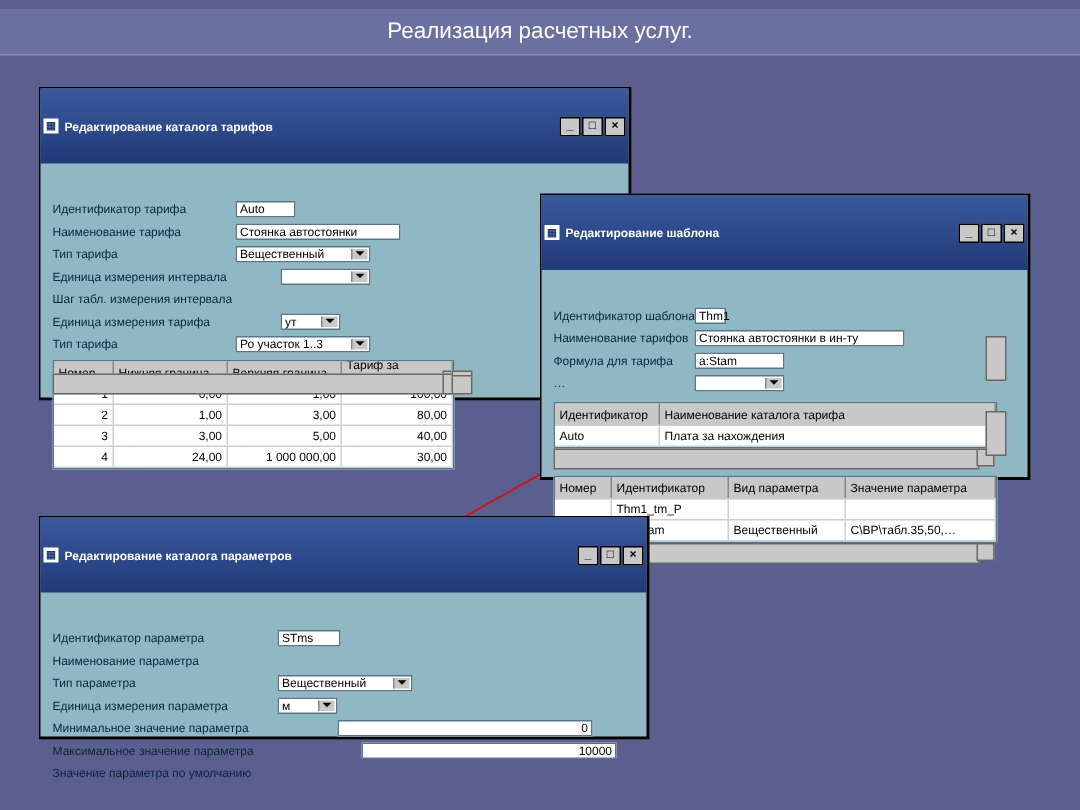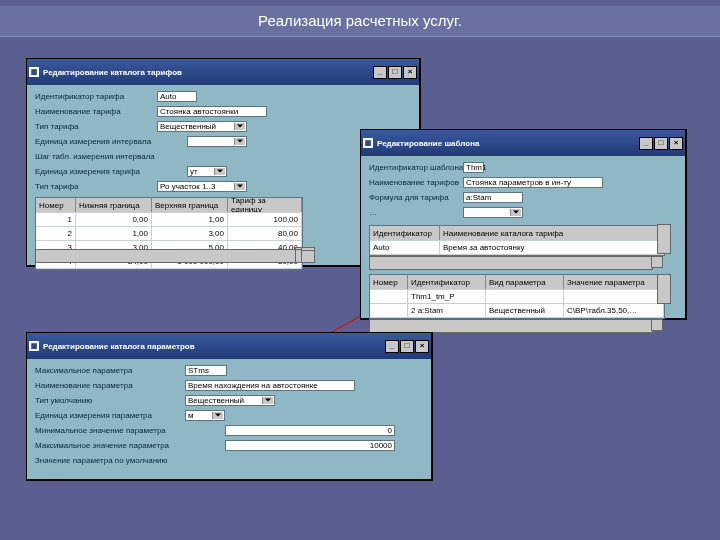--- a/index.html
+++ b/index.html
@@ -1,23 +1,23 @@
 <!DOCTYPE html>
 <html><head>
 <meta charset="utf-8">
 <style>
   html,body{margin:0;padding:0;width:720px;height:540px;background:#5a5f8f;font-family:Arial,"Segoe UI",sans-serif;font-size:9px;overflow:hidden}
   .presentation-title{position:absolute;left:0;top:6px;right:0;height:30px;line-height:30px;background:#6a70a0;color:#fff;text-align:center;font-size:15px;border-bottom:1px solid #808cc0}
   .canvas{position:absolute;left:0;top:0;right:0;bottom:0}
   .win{position:absolute;background:#8fb8c4;border:1px solid #000;border-right:2px solid #000;border-bottom:2px solid #000}
-  .titlebar{height:18px;background:linear-gradient(#3a5a9c,#213a78);color:#fff;display:flex;align-items:center;padding:4px 2px;font-size:8px;font-weight:bold}
+  .titlebar{height:18px;background:linear-gradient(#3a5a9c,#213a78);color:#fff;display:flex;align-items:center;padding:16px 2px;font-size:8px;font-weight:bold}
   .titlebar .icon{width:10px;height:10px;background:#fff;margin-right:4px;display:flex;align-items:center;justify-content:center;color:#213a78;font-size:7px}
   .titlebar .spacer{flex:1}
   .winbtn{width:12px;height:11px;background:#c8c8c8;border:1px solid #000;margin-left:1px;display:flex;align-items:center;justify-content:center;color:#000;font-size:8px;font-weight:bold;line-height:1}
-  .body{padding:4px 8px}
+  .body{padding:23px 8px}
   .row{display:flex;align-items:center;height:14px;margin-bottom:1px}
   .lbl{color:#07263a;white-space:nowrap;font-size:8px}
   .fld{background:#fff;border:1px solid #5b7588;height:11px;display:flex;align-items:center;padding:0 2px;font-size:8px;color:#000;box-sizing:border-box}
   .combo{position:relative}
   .combo:after{content:"";position:absolute;right:1px;top:1px;width:10px;height:calc(100% - 2px);background:#c8c8c8;border-left:1px solid #888}
   .combo .caret{position:absolute;right:3px;top:50%;transform:translateY(-50%);width:0;height:0;border-left:3px solid transparent;border-right:3px solid transparent;border-top:3px solid #000;z-index:2}
   .grid{border:1px solid #5b7588;background:#fff;font-size:8px}
   .grid-row{display:flex;height:13px;border-bottom:1px solid #c8d0d8}
   .grid-row.hdr{background:#c8c8c8;color:#000;font-weight:normal;height:14px}
   .grid-cell{box-sizing:border-box;border-right:1px solid #c8d0d8;padding:0 3px;display:flex;align-items:center;overflow:hidden}
@@ -144,41 +144,41 @@
       <span class="winbtn">□</span>
       <span class="winbtn">×</span>
     </div>
     <div class="body">
       <div class="row">
           <span class="lbl" style="width:94px">Идентификатор шаблона</span>
           <span class="fld" style="width:21px">Thm1</span>
         </div>
       <div class="row">
           <span class="lbl" style="width:94px">Наименование тарифов</span>
-          <span class="fld" style="width:140px">Стоянка параметров в ин-ту</span>
+          <span class="fld" style="width:140px">Стоянка автостоянки в ин-ту</span>
         </div>
       <div class="row">
           <span class="lbl" style="width:94px">Формула для тарифа</span>
           <span class="fld" style="width:60px">a:Stam</span>
         </div>
       <div class="row">
           <span class="lbl" style="width:94px">…</span>
           <span class="fld combo" style="width:60px">
             <span class="caret"></span>
           </span>
         </div>
 
       <div class="grid" style="margin-top:6px;width:294px;position:relative">
         <div class="grid-row hdr">
           <div class="grid-cell" style="width:70px">Идентификатор</div>
           <div class="grid-cell" style="width:224px">Наименование каталога тарифа</div>
         </div>
         <div class="grid-row">
             <div class="grid-cell" style="width:70px">Auto</div>
-            <div class="grid-cell" style="width:224px">Время за автостоянку</div>
+            <div class="grid-cell" style="width:224px">Плата за нахождения</div>
           </div>
       </div>
       <div style="position:relative;height:12px;width:294px">
           <div class="scr h" style="left:0;width:282px;top:0"></div>
           <div style="position:absolute;right:0;top:0;width:12px;height:12px;background:#c8c8c8;border:1px solid #666;box-sizing:border-box"></div>
         </div>
 
       <div class="grid" style="margin-top:6px;width:294px;position:relative">
         <div class="grid-row hdr">
           <div class="grid-cell" style="width:38px">Номер</div>
@@ -201,58 +201,57 @@
       </div>
       <div style="position:relative;height:12px;width:294px">
           <div class="scr h" style="left:0;width:282px;top:0"></div>
           <div style="position:absolute;right:0;top:0;width:12px;height:12px;background:#c8c8c8;border:1px solid #666;box-sizing:border-box"></div>
         </div>
     </div>
     <div class="scr v" style="right:14px;top:94px;height:28px;width:12px"></div>
     <div class="scr v" style="right:14px;top:144px;height:28px;width:12px"></div>
   </div>
 
-  <div class="win" style="left:26px;top:332px;width:404px;height:146px">
+  <div class="win" style="left:26px;top:344px;width:404px;height:146px">
     <div class="titlebar">
       <span class="icon">▦</span>
       <span>Редактирование каталога параметров</span>
       <span class="spacer"></span>
       <span class="winbtn">_</span>
       <span class="winbtn">□</span>
       <span class="winbtn">×</span>
     </div>
     <div class="body">
       <div class="row">
-          <span class="lbl" style="width:150px">Максимальное параметра</span>
+          <span class="lbl" style="width:150px">Идентификатор параметра</span>
           <span class="fld" style="width:42px">STms</span>
         </div>
       <div class="row">
           <span class="lbl" style="width:150px">Наименование параметра</span>
-          <span class="fld" style="width:170px">Время нахождения на автостоянке</span>
-        </div>
-      <div class="row">
-          <span class="lbl" style="width:150px">Тип умолчанию</span>
+        </div>
+      <div class="row">
+          <span class="lbl" style="width:150px">Тип параметра</span>
           <span class="fld combo" style="width:90px">
             <span>Вещественный</span>
             <span class="caret"></span>
           </span>
         </div>
       <div class="row">
           <span class="lbl" style="width:150px">Единица измерения параметра</span>
           <span class="fld combo" style="width:40px">
             <span>м</span>
             <span class="caret"></span>
           </span>
         </div>
       <div class="row">
           <span class="lbl" style="width:190px">Минимальное значение параметра</span>
           <span class="fld num" style="width:170px;justify-content:flex-end">0</span>
         </div>
       <div class="row">
-          <span class="lbl" style="width:190px">Максимальное значение параметра</span>
+          <span class="lbl" style="width:206px">Максимальное значение параметра</span>
           <span class="fld num" style="width:170px;justify-content:flex-end">10000</span>
         </div>
       <div class="row">
           <span class="lbl" style="width:190px">Значение параметра по умолчанию</span>
         </div>
     </div>
   </div>
 
 </div>
 

